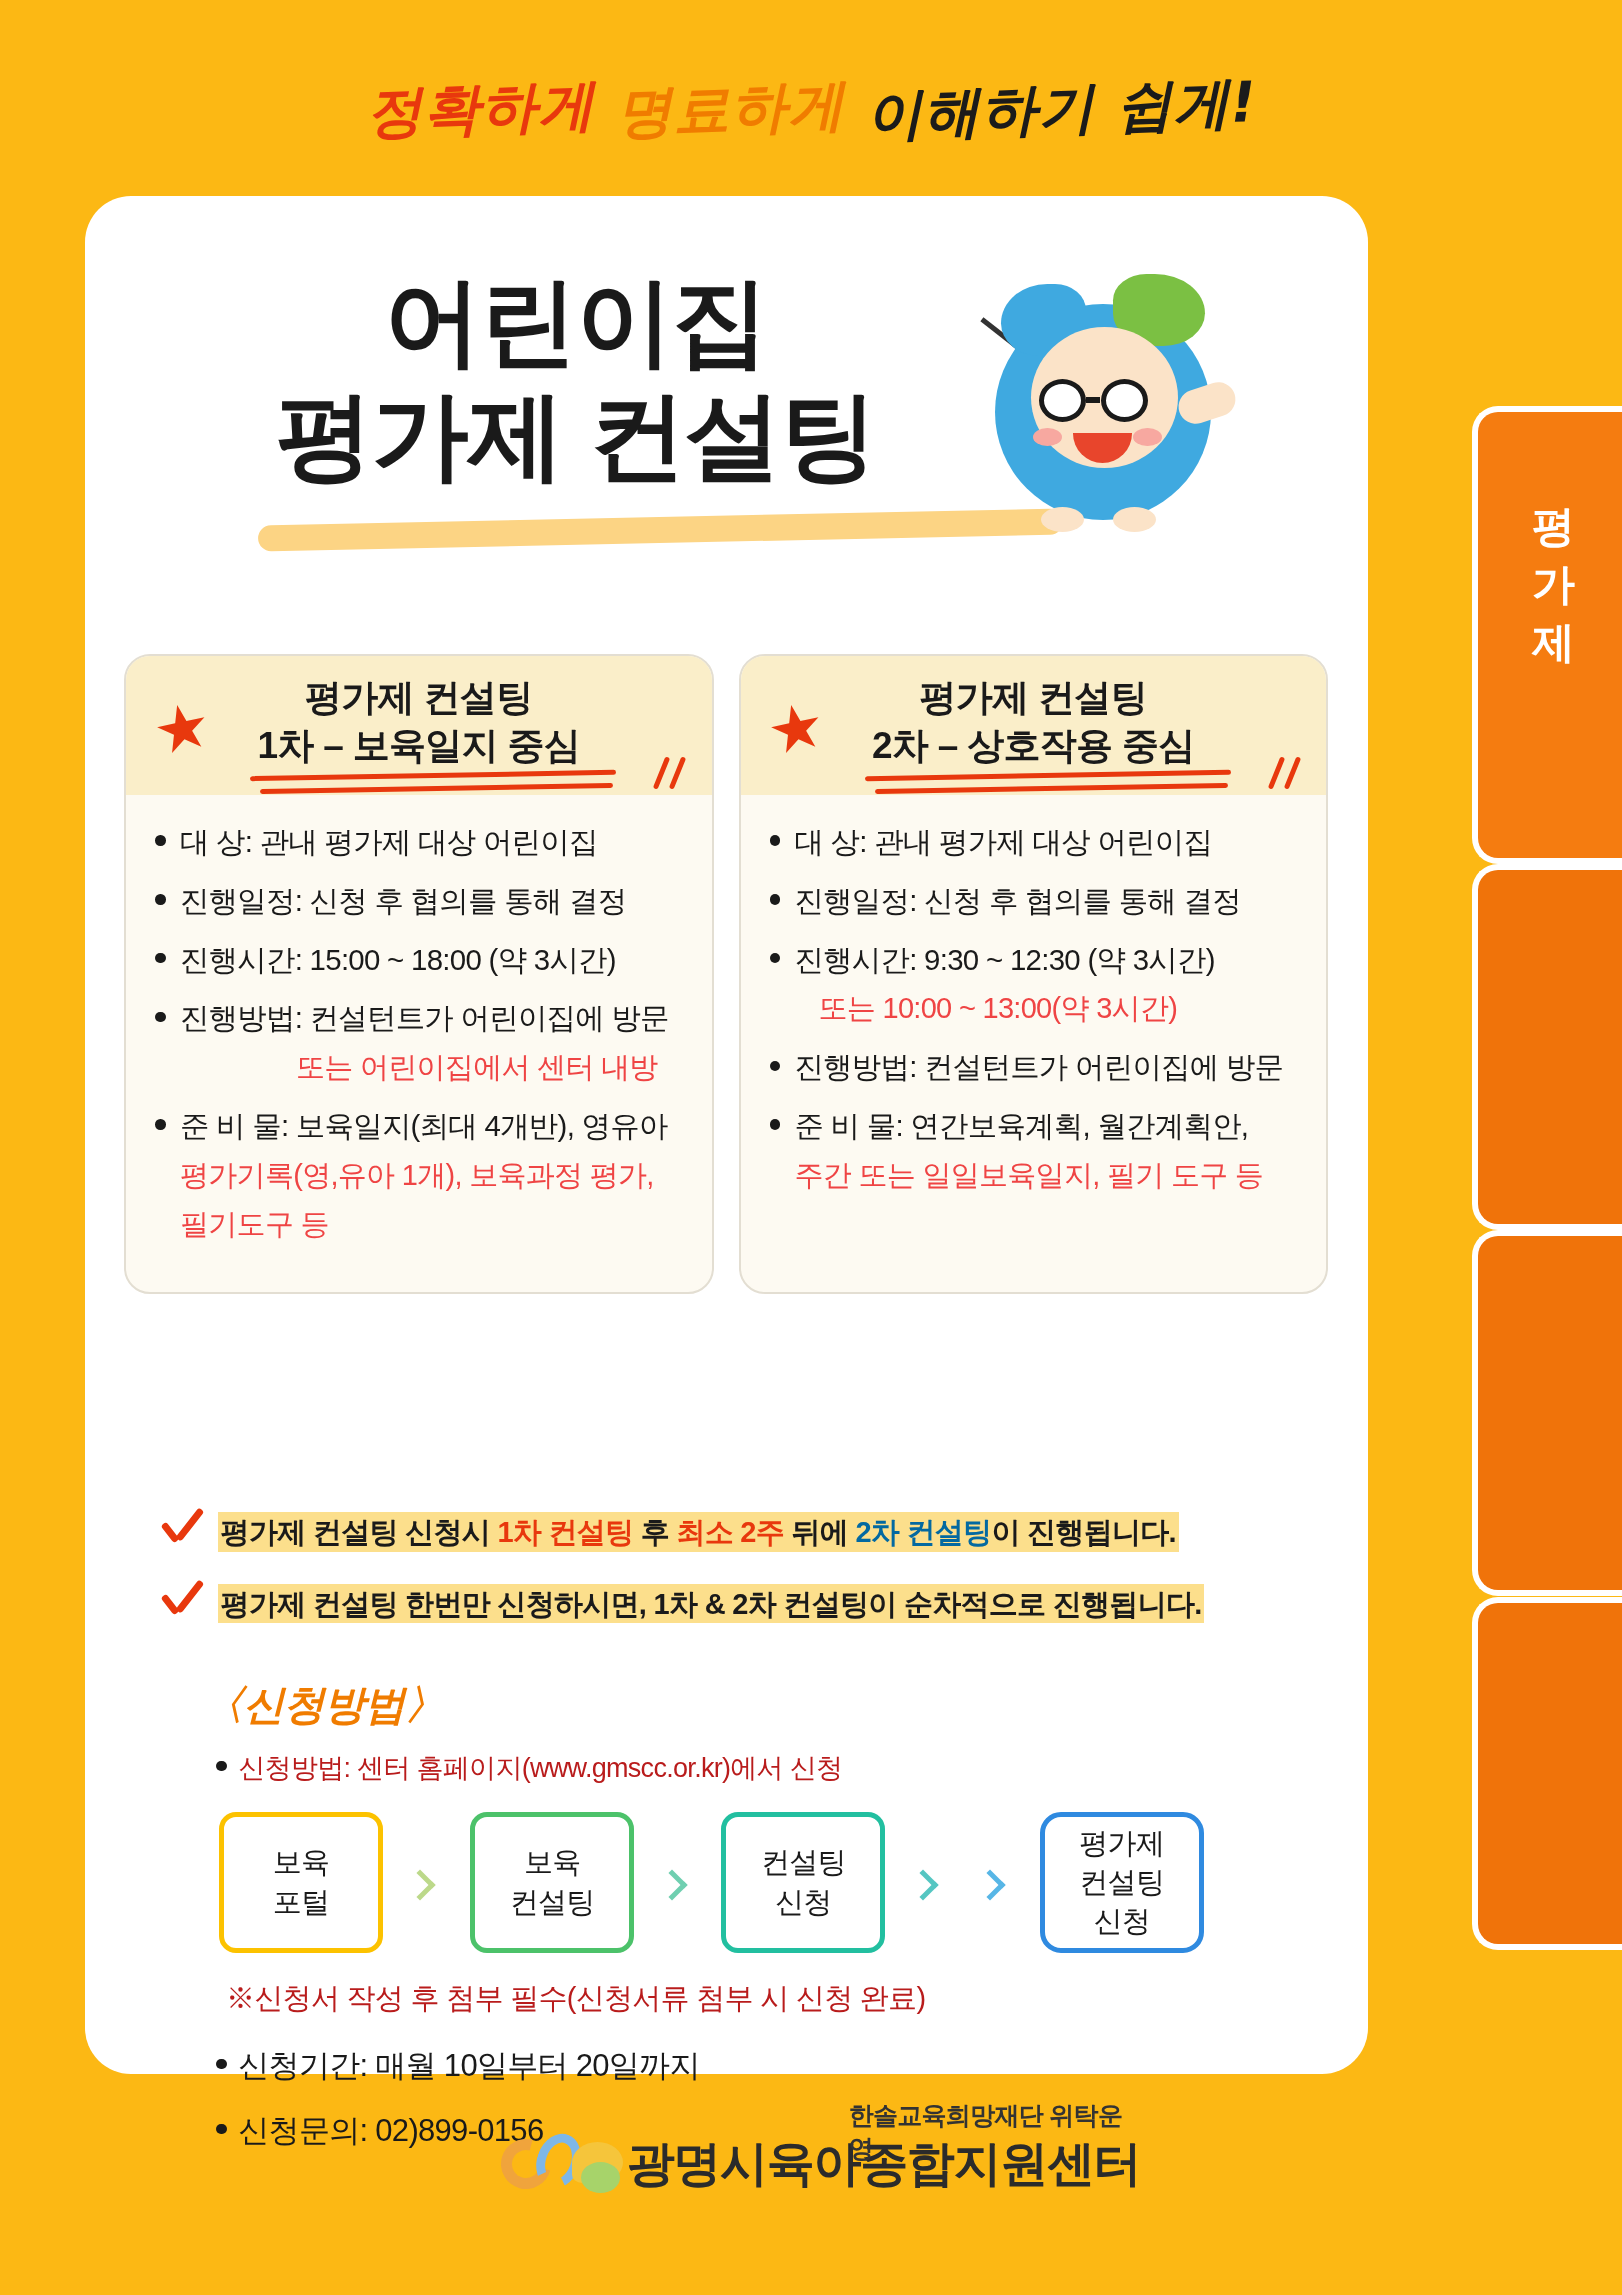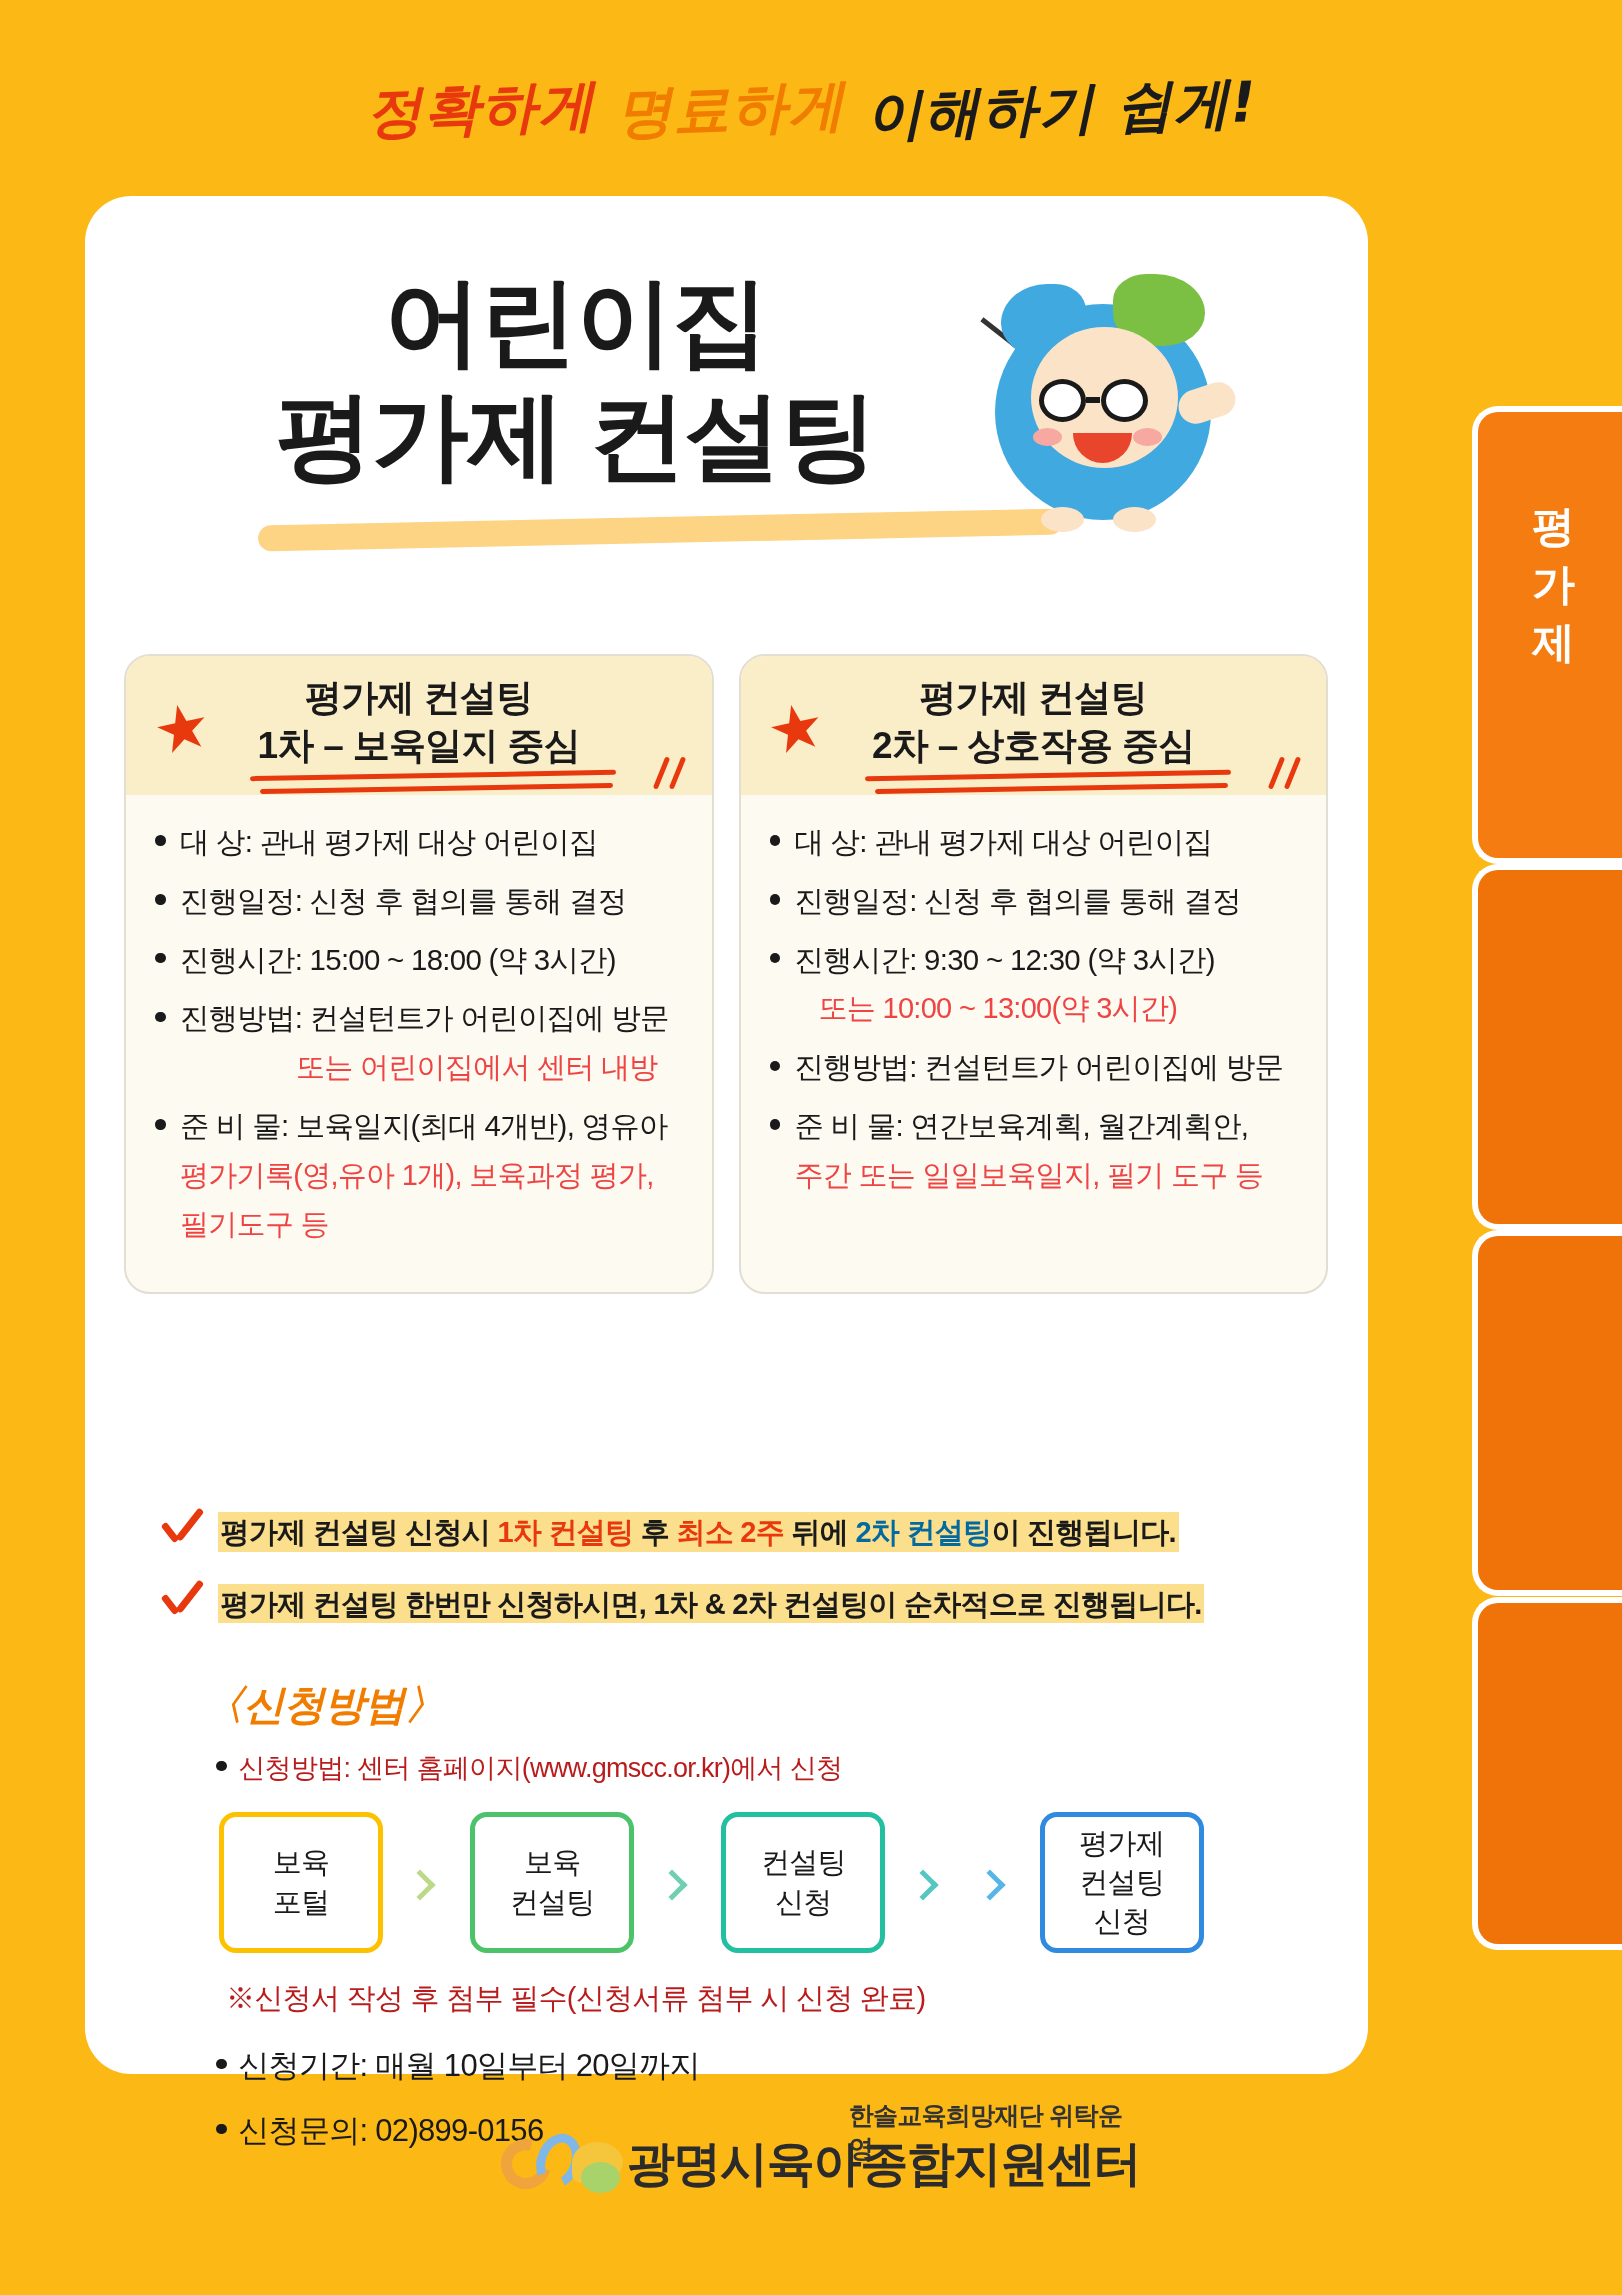--- a/index.html
+++ b/index.html
@@ -363,21 +363,21 @@
     font-size: 29px;
     color: #1a1a1a;
     line-height: 1.35;
     letter-spacing: -0.7px;
     box-sizing: border-box;
     background: #fff;
   }
   .chip.c2 { border-color: #4cc26a; }
   .chip.c3 { border-color: #22bfa0; }
   .chip.c4 { border-color: #29a9e0; }
-  .chip.c5 { border-color: #2f8ae0; }
+  .chip.c5 { border-color: #2f8ae0; border-radius: 21px; }
   .arrow {
     width: 42px;
     height: 17px;
     position: relative;
     margin: 0 2.6px;
   }
   .arrow::after {
     content: "";
     position: absolute;
     left: 3.9px; top: 0;

